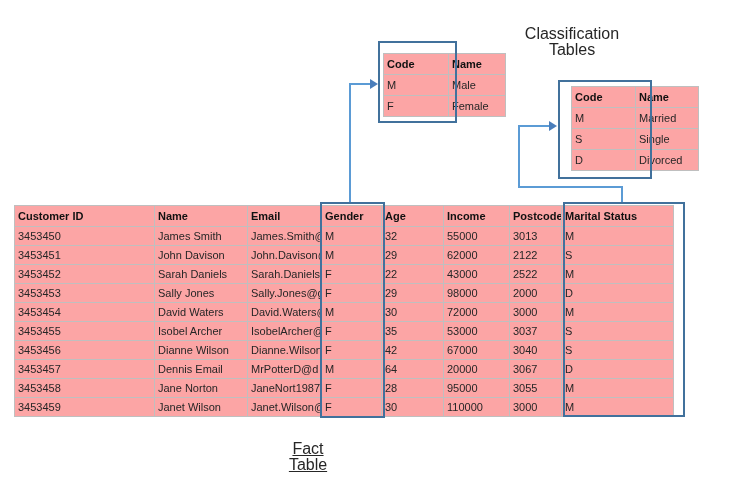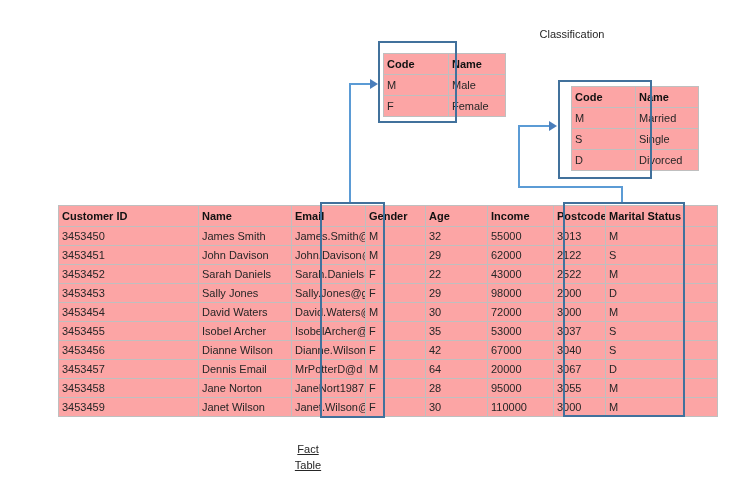--- a/index.html
+++ b/index.html
@@ -5,42 +5,42 @@
   html,body{margin:0;padding:0;background:#fff;}
   #canvas{position:relative;width:736px;height:495px;background:#fff;
           font-family:"Liberation Sans",sans-serif;color:#1a1a1a;overflow:hidden;}
 
   table.sheet{border-collapse:collapse;table-layout:fixed;position:absolute;background:#fca5a5;}
   table.sheet td,table.sheet th{border:1px solid #bfbfbf;font-size:11px;line-height:16px;
       padding:1px 3px;text-align:left;vertical-align:middle;white-space:nowrap;overflow:hidden;
       font-weight:normal;color:#262626;}
   table.sheet th{font-weight:bold;color:#111;}
 
-  #fact-table{left:14px;top:205px;width:659px;margin-left:44px;}
+  #fact-table{left:14px;top:205px;width:659px;}
   #fact-table th{height:18px;}
   #fact-table td{height:16px;}
 
   #gender-table{left:383px;top:53px;width:122px;}
   #gender-table th,#gender-table td{height:18px;}
   #marital-table{left:571px;top:86px;width:127px;}
   #marital-table th,#marital-table td{height:18px;}
 
   td.link{color:#2e7bcf;cursor:pointer;}
 
   .hbox{position:absolute;border:2px solid #41719c;background:transparent;pointer-events:none;}
   #box-gender-code{left:378px;top:41px;width:75px;height:78px;}
   #box-marital-code{left:558px;top:80px;width:90px;height:95px;}
   #box-gender-col{left:320px;top:202px;width:61px;height:212px;}
   #box-marital-col{left:563px;top:202px;width:118px;height:211px;}
 
   .cline{position:absolute;background:#5b9bd5;}
   .arrow-right{position:absolute;width:0;height:0;border-top:5px solid transparent;
       border-bottom:5px solid transparent;border-left:8px solid #4a7ebb;}
 
-  .diagram-label{position:absolute;font-size:11px;line-height:16px;text-align:center;color:#262626;}
+  .diagram-label{position:absolute;font-size:16px;line-height:16px;text-align:center;color:#262626;}
   #classification-label{left:512px;top:26px;width:120px;}
   #fact-label{left:274px;top:441px;width:68px;text-decoration:underline;}
 </style>
 </head>
 <body>
 
 <div id="canvas">
 
   <table class="sheet" id="gender-table">
     <colgroup>
@@ -223,19 +223,20 @@
   <div class="arrow-right" style="left:370px;top:79px;"></div>
 
   <div class="cline" style="left:621px;top:186px;width:2px;height:16px;"></div>
   <div class="cline" style="left:518px;top:186px;width:105px;height:2px;"></div>
   <div class="cline" style="left:518px;top:125px;width:2px;height:63px;"></div>
   <div class="cline" style="left:518px;top:125px;width:32px;height:2px;"></div>
   <div class="arrow-right" style="left:549px;top:121px;"></div>
 
   <div class="diagram-label" id="classification-label">
     <div>Classification</div>
+    <div>Tables</div>
   </div>
   <div class="diagram-label" id="fact-label">
     <div>Fact</div>
     <div>Table</div>
   </div>
 
 </div>
 
 </body></html>

